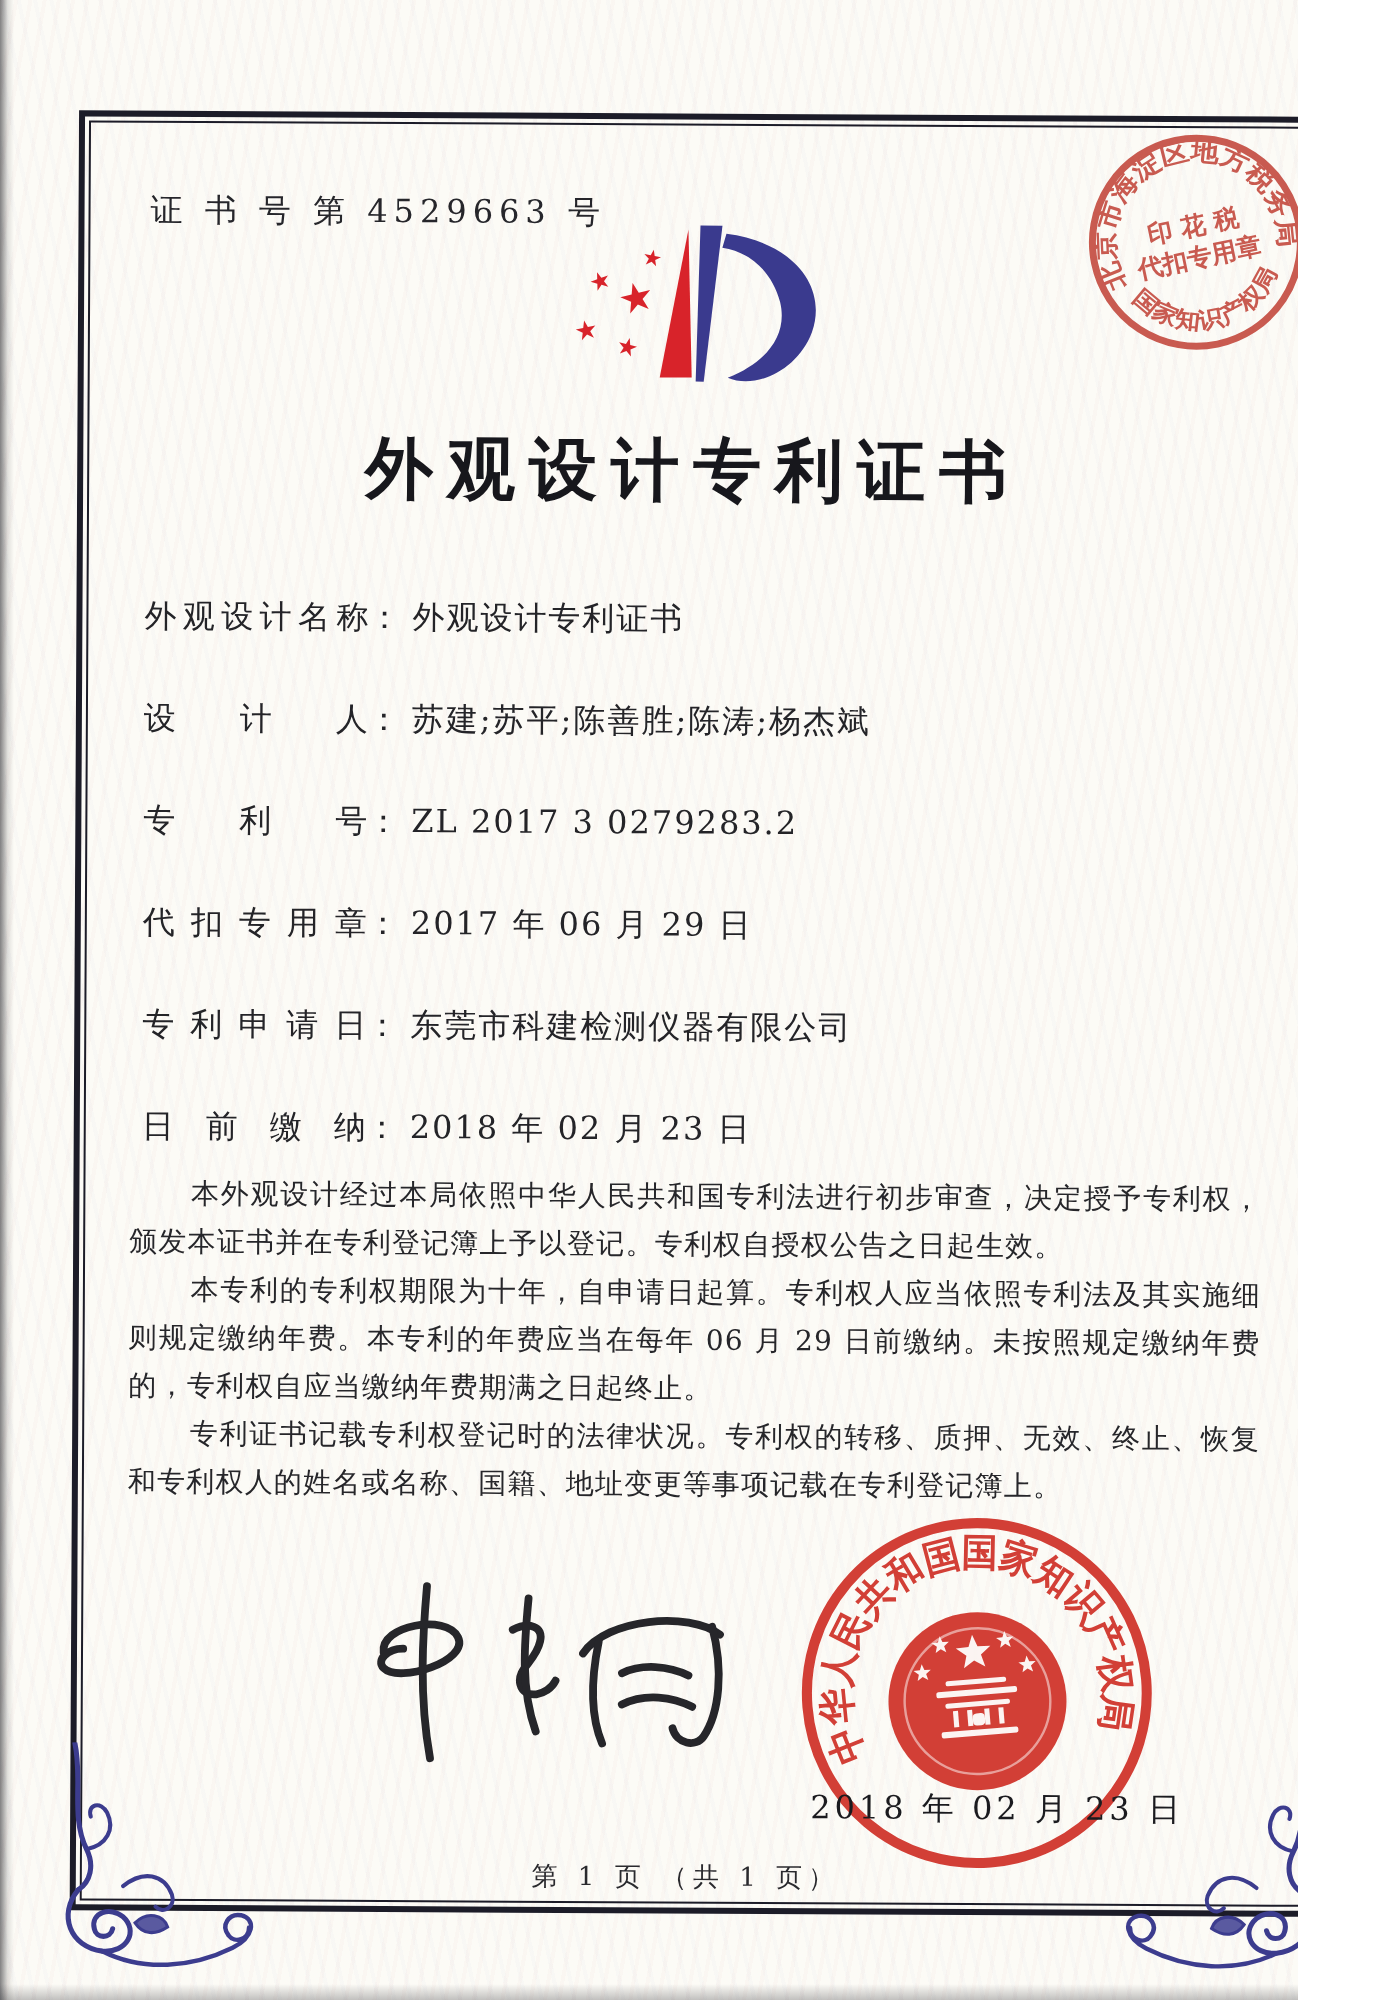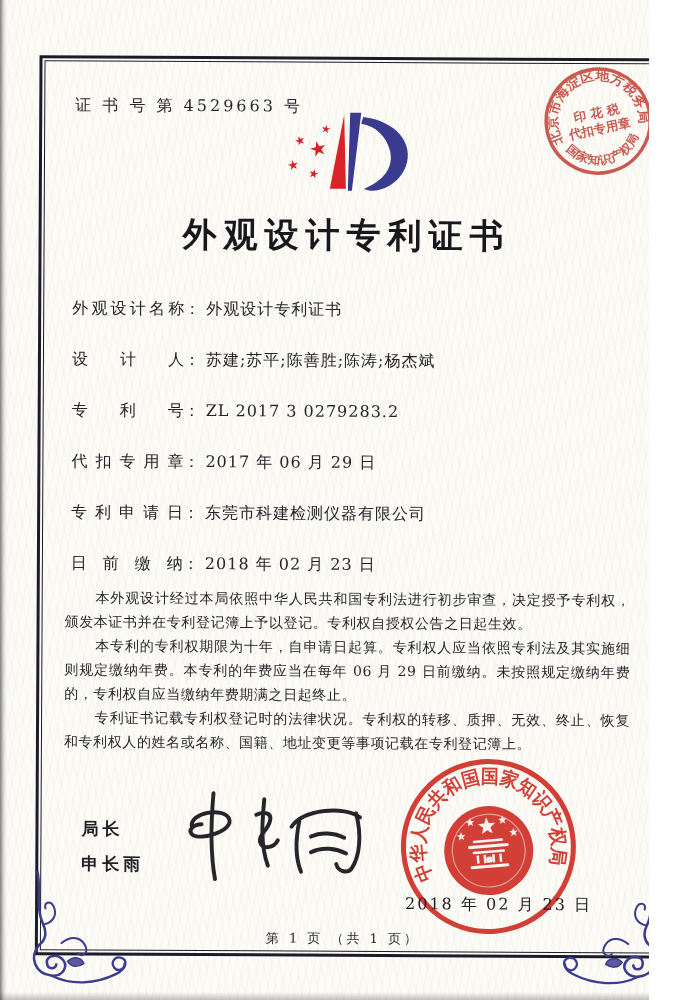--- a/index.html
+++ b/index.html
@@ -118,24 +118,20 @@
         <span class="flabel">日前缴纳</span><span class="fcolon">：</span><span class="fvalue">2018 年 02 月 23 日</span>
       </div>
     </div>
 
     <div class="paras">
       <p>本外观设计经过本局依照中华人民共和国专利法进行初步审查，决定授予专利权，颁发本证书并在专利登记簿上予以登记。专利权自授权公告之日起生效。</p>
       <p>本专利的专利权期限为十年，自申请日起算。专利权人应当依照专利法及其实施细则规定缴纳年费。本专利的年费应当在每年 06 月 29 日前缴纳。未按照规定缴纳年费的，专利权自应当缴纳年费期满之日起终止。</p>
       <p>专利证书记载专利权登记时的法律状况。专利权的转移、质押、无效、终止、恢复和专利权人的姓名或名称、国籍、地址变更等事项记载在专利登记簿上。</p>
     </div>
 
-    <div class="sig-block">
-      <div class="line">局长</div>
-      <div class="line">申长雨</div>
-    </div>
 
     <div class="sig-scribble">
       <svg width="215" height="100" viewBox="0 0 220 100" fill="none" stroke="#26262a" stroke-width="4" stroke-linecap="round" stroke-linejoin="round">
         <path d="M52,6 C50,30 48,62 54,94"></path>
         <path d="M30,40 C28,26 62,20 68,32 C74,44 38,56 30,48 C26,44 32,38 40,38"></path>
         <path d="M96,28 C104,24 112,26 110,34 C108,44 98,48 100,56 C102,64 114,62 118,54"></path>
         <path d="M104,12 C102,34 100,58 108,80"></path>
         <path d="M132,40 C144,22 186,18 202,30"></path>
         <path d="M140,34 C136,54 136,72 142,86"></path>
         <path d="M198,26 C204,48 202,70 194,82 C190,88 180,86 178,78"></path>

